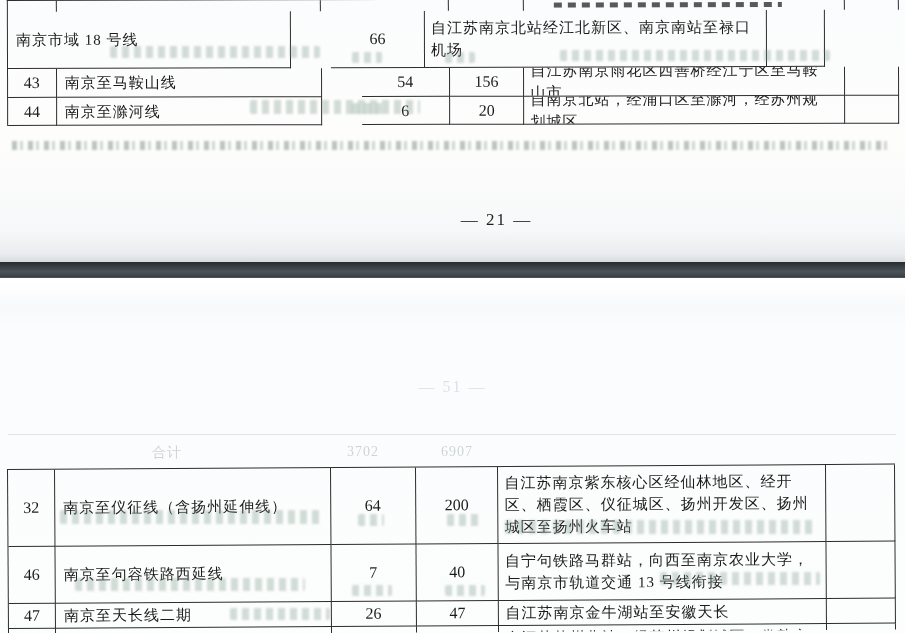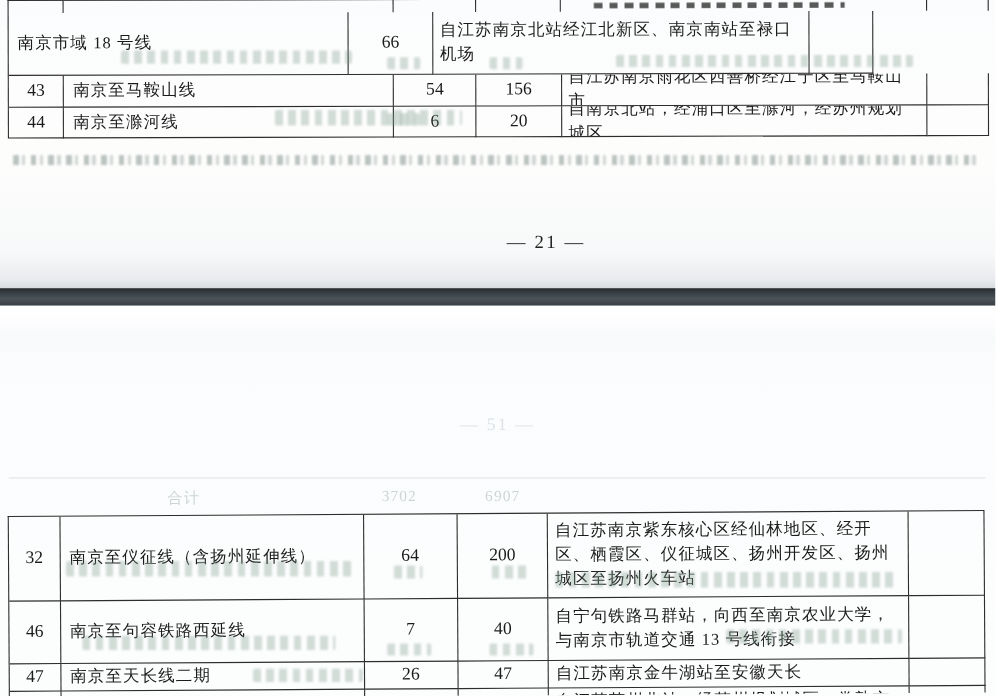--- a/index.html
+++ b/index.html
@@ -34,21 +34,21 @@
     display:flex; align-items:center; overflow:hidden;
     font-size:15px; line-height:22px;
   }
   .partial .cell { border-bottom:none; }
   .cnum  { justify-content:center; font-size:16px; }
   .cname { padding:2px 8px; letter-spacing:1px; }
   .croute{ text-align:left; letter-spacing:1px; }
   #tbl1 .croute { padding:3px 12px 3px 6px; }
   #tbl2 .croute { padding:3px 2px 3px 6px; }
   
-  #tbl1 .c1{width:52px;} #tbl1 .c2{width:309px;} #tbl1 .c3{width:77px;}
+  #tbl1 .c1{width:52px;} #tbl1 .c2{width:283px;} #tbl1 .c3{width:94px;margin-left:40px;}
   #tbl1 .c4{width:80px;} #tbl1 .c5{width:342px;} #tbl1 .c6{width:58px;}
   
   #tbl2 .c1{width:47px;} #tbl2 .c2{width:276px;} #tbl2 .c3{width:85px;}
   #tbl2 .c4{width:83px;} #tbl2 .c5{width:328px;} #tbl2 .c6{width:69px;}
   
   .h11{height:11px;} .h57{height:57px;} .h29{height:29px;} .h28{height:28px;}
   .h77{height:77px;} .h56{height:57px;} .h25{height:25px;} .h6{height:6px;}
   .clip-top .croute{ align-items:flex-start; }
   .clip-top .croute span{ display:block; margin-top:-2px; }
 

